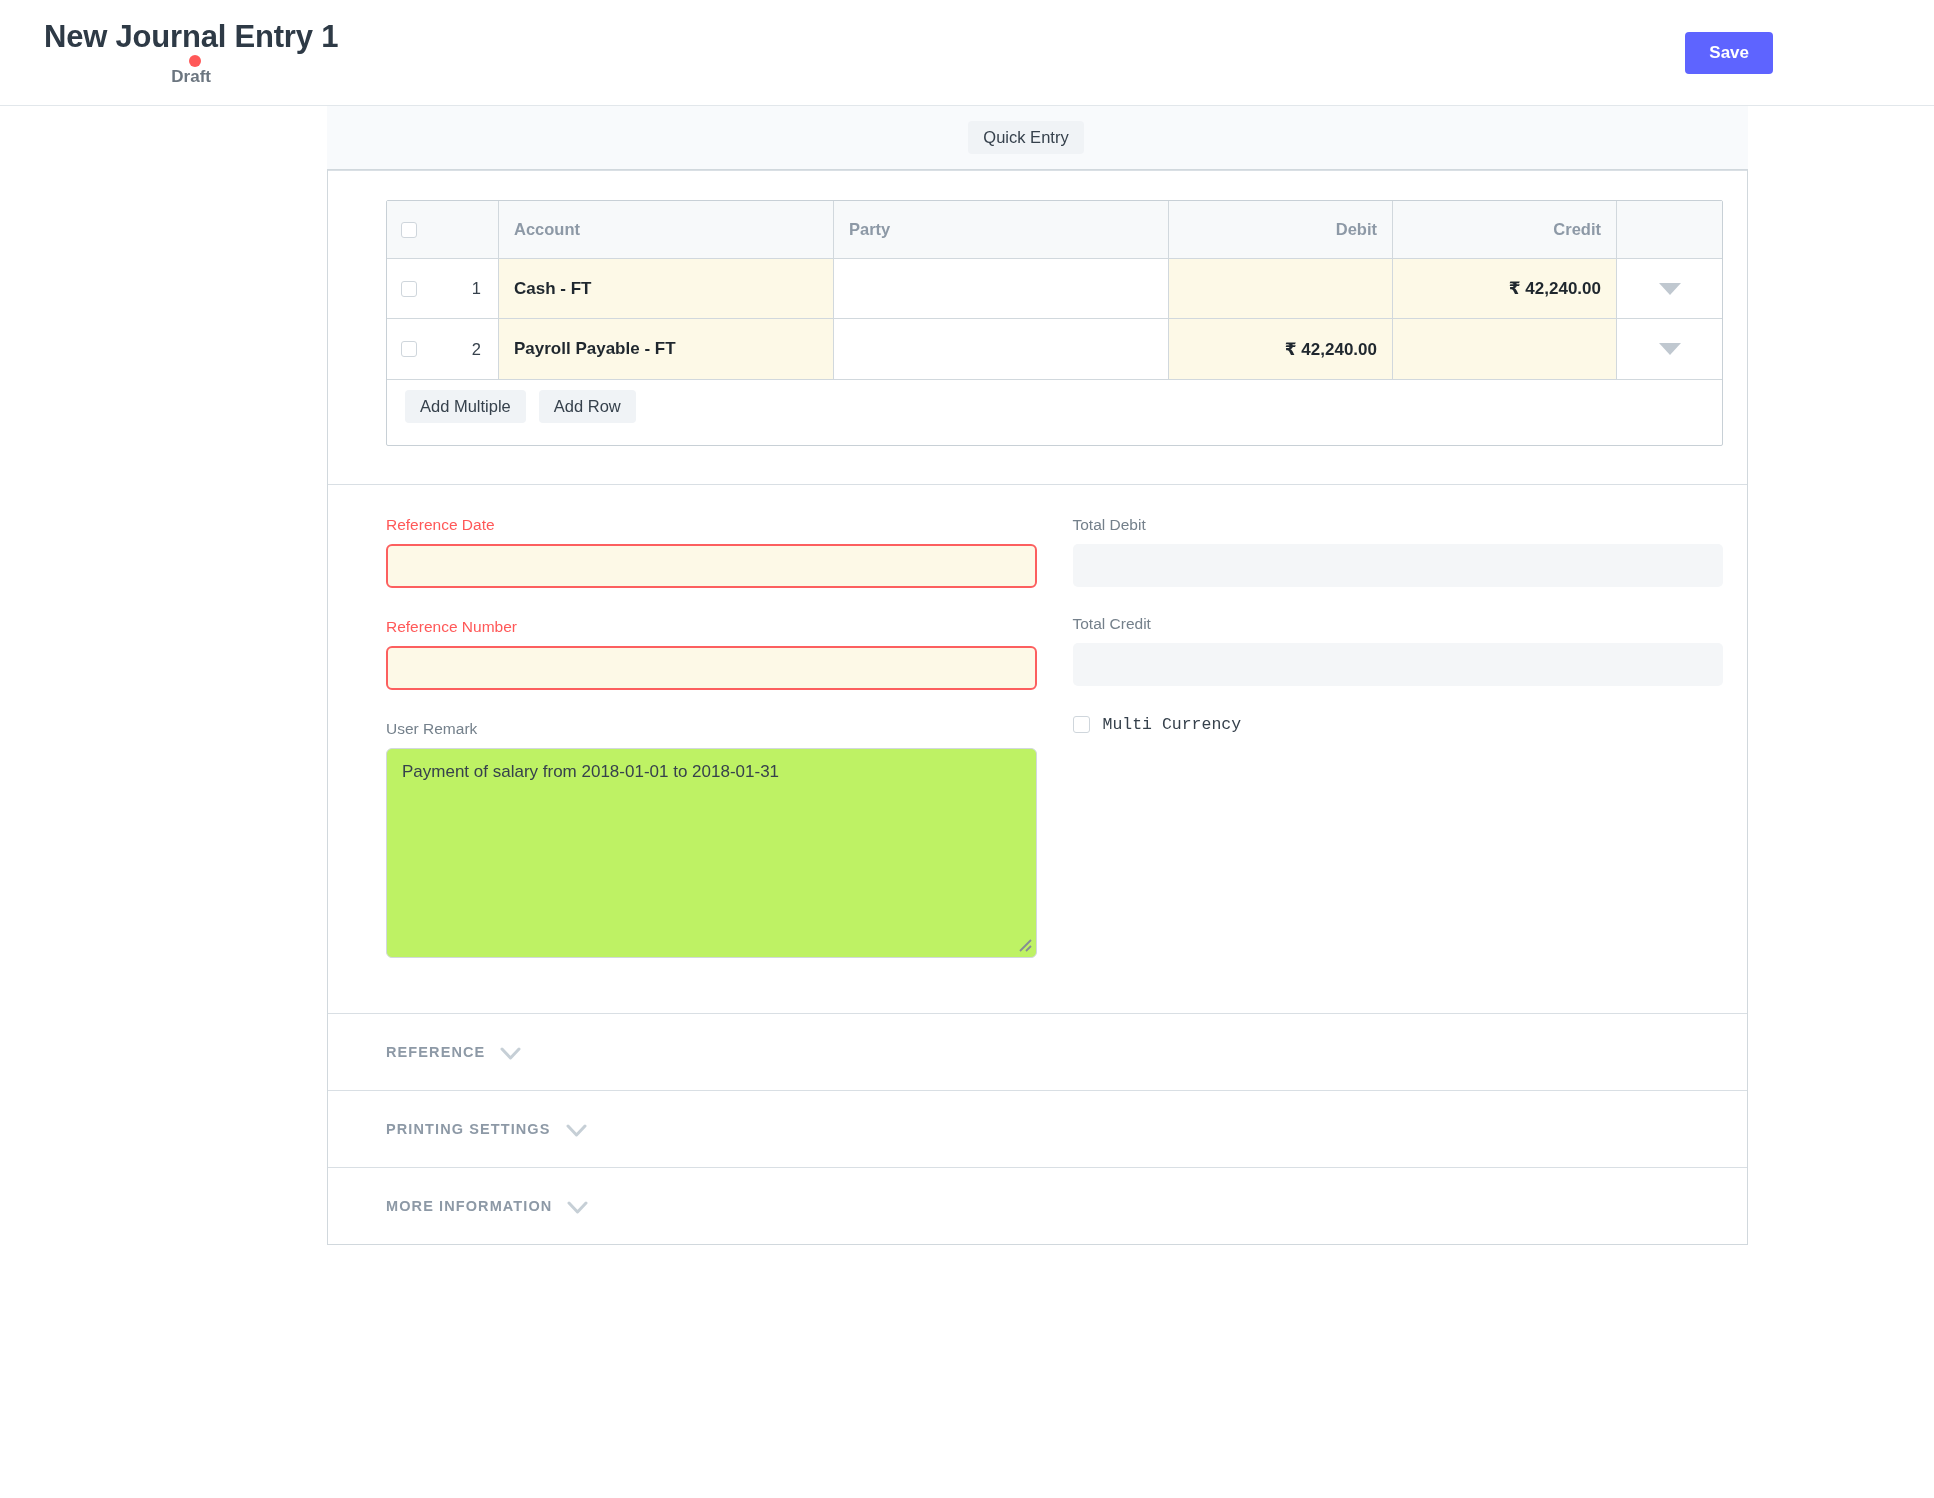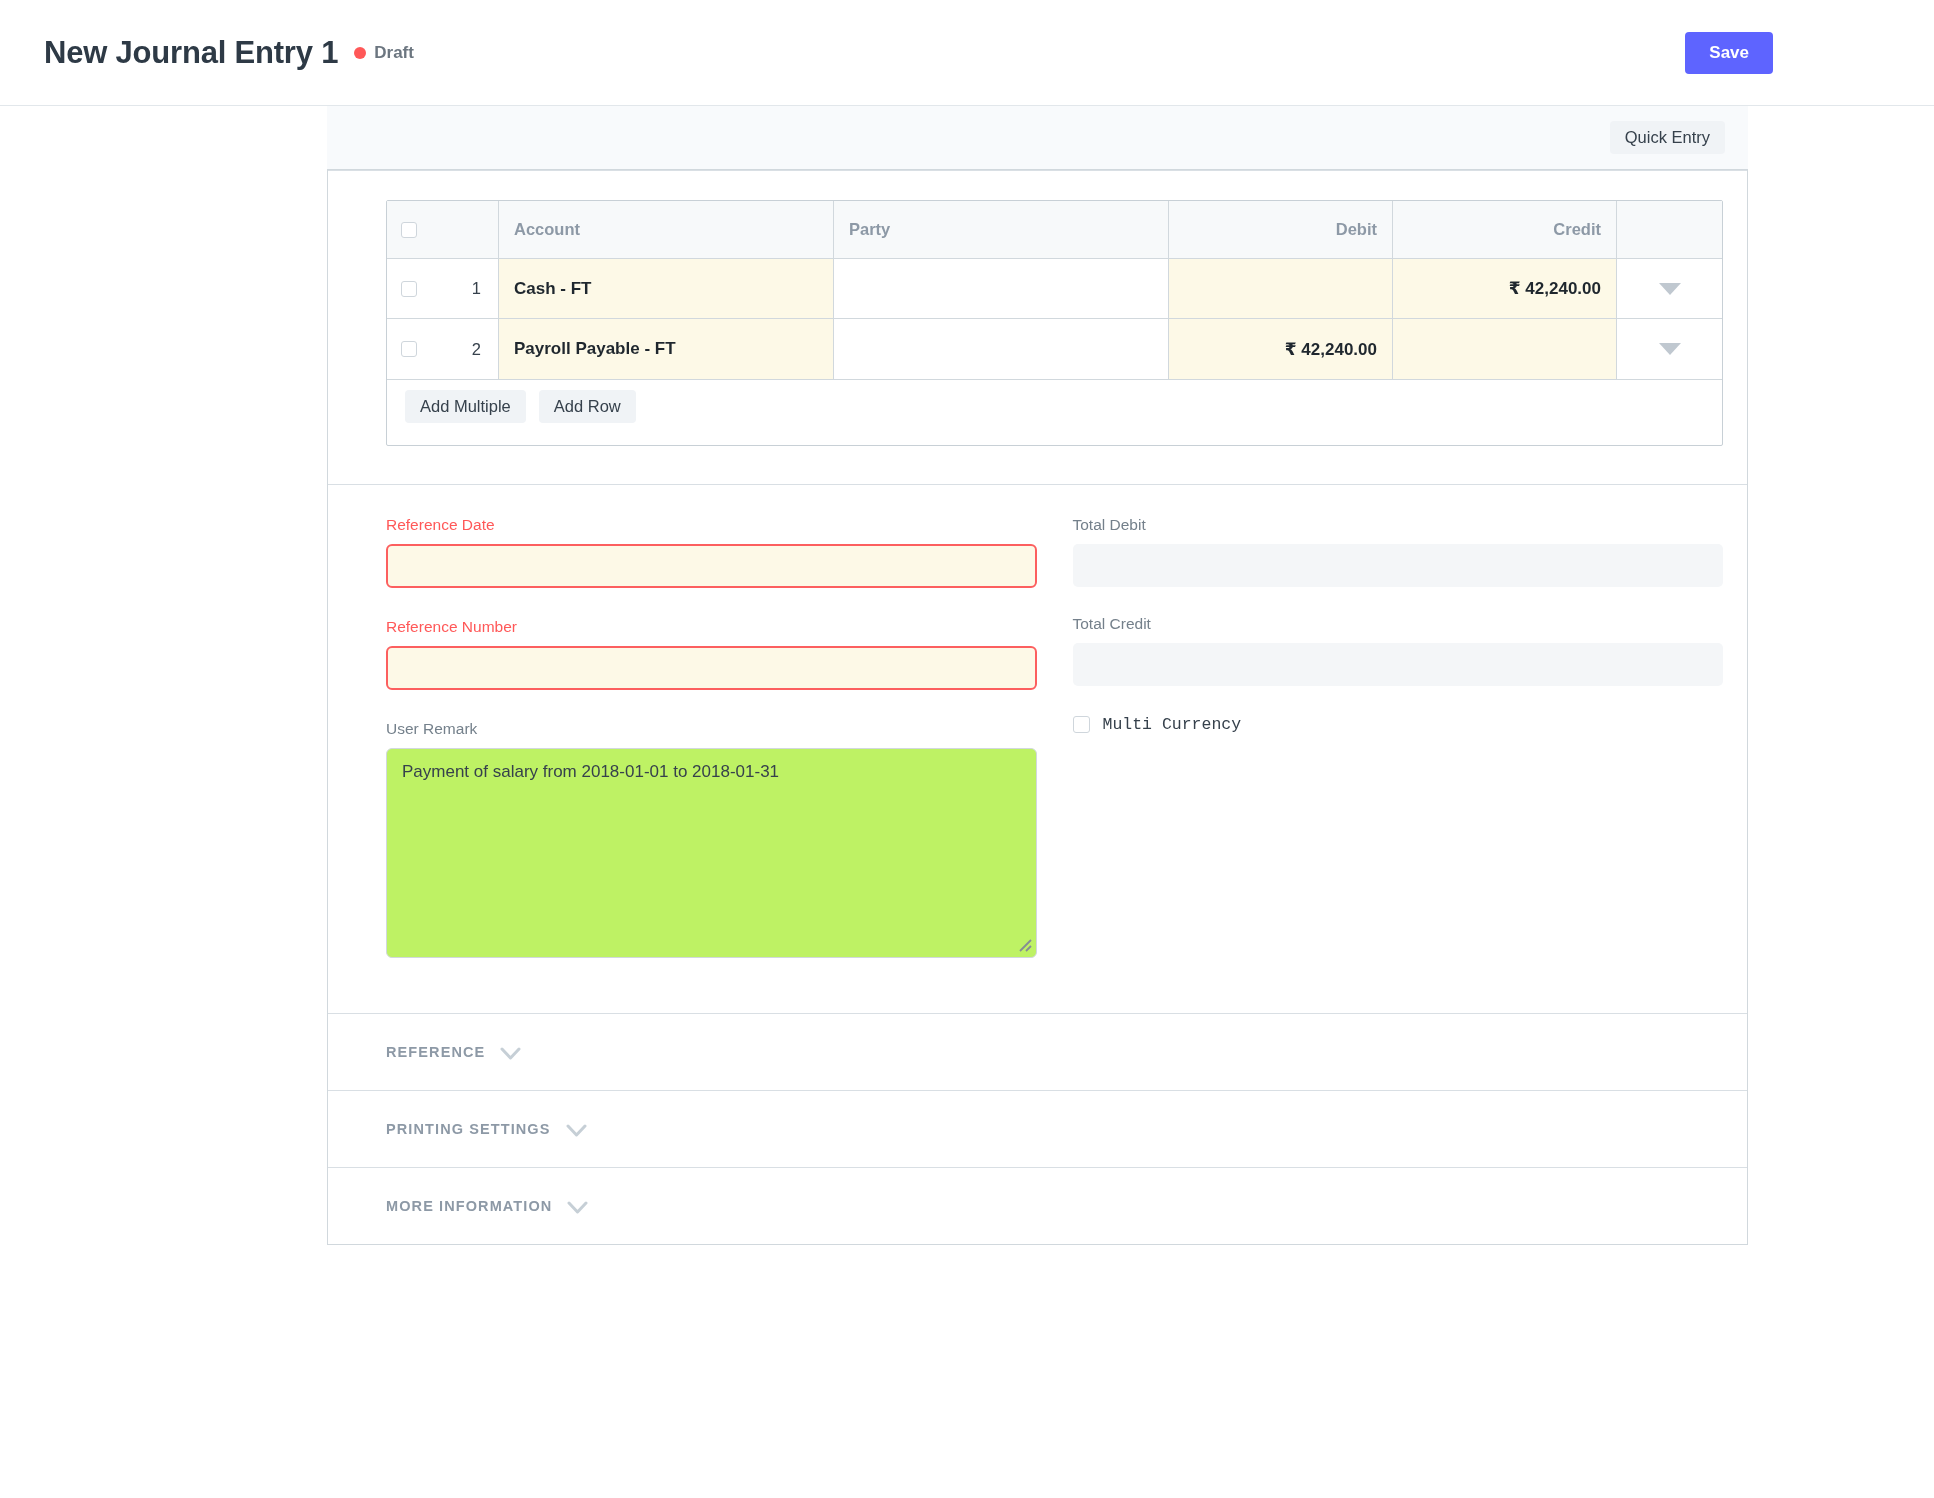--- a/index.html
+++ b/index.html
@@ -3,32 +3,32 @@
 <meta charset="utf-8">
 <style>
   * { box-sizing: border-box; }
   html,body { margin:0; padding:0; background:#ffffff; }
   body { font-family:"Liberation Sans","DejaVu Sans",sans-serif; color:#36414c; }
   .page { width:1934px; height:1498px; background:#fff; overflow:hidden; position:relative; }
 
   
   .page-head { height:106px; border-bottom:1px solid #e2e7eb; display:flex; align-items:center;
                justify-content:space-between; padding:0 44px; background:#fff; }
-  .title-wrap { display:flex; align-items:center; }
+  .title-wrap { display:flex; align-items:center;flex-direction:column; }
   .page-title { font-size:31px; font-weight:700; color:#2e3a46; margin:0; letter-spacing:-0.2px; }
   .indicator-dot { width:12px; height:12px; border-radius:50%; background:#ff5858; margin-left:16px; margin-right:8px; }
   .status-text { font-size:17px; font-weight:700; color:#6c7680; }
   .btn-primary { background:#5e64ff; color:#fff; font-size:17px; font-weight:700; border:none;
                  border-radius:4px; padding:11px 24px; margin-right:117px; cursor:pointer;
                  font-family:inherit; }
 
   
   .content-col { margin-left:327px; width:1421px; }
   .toolbar-band { height:63px; background:#f8fafc; display:flex; align-items:center;
-                  justify-content:flex-end; padding-right:23px; }
+                  justify-content:center; padding-right:23px; }
   .btn-light { background:#f0f3f6; color:#36414c; font-size:16.5px; border:none; border-radius:4px;
                padding:7px 15px; cursor:pointer; font-family:inherit; }
   .card { border:1px solid #d1d8dd; background:#fff; }
 
   
   .sec-cols { display:grid; grid-template-columns:1fr 1fr; column-gap:36px;
               padding:30px 24px 35px 58px; }
   .sec-grid  { padding:29px 24px 38px 58px; border-top:1px solid #d9dfe4; }
   .sec-ref   { border-top:1px solid #d9dfe4; padding-bottom:55px; }
   .field { margin-bottom:29px; }

